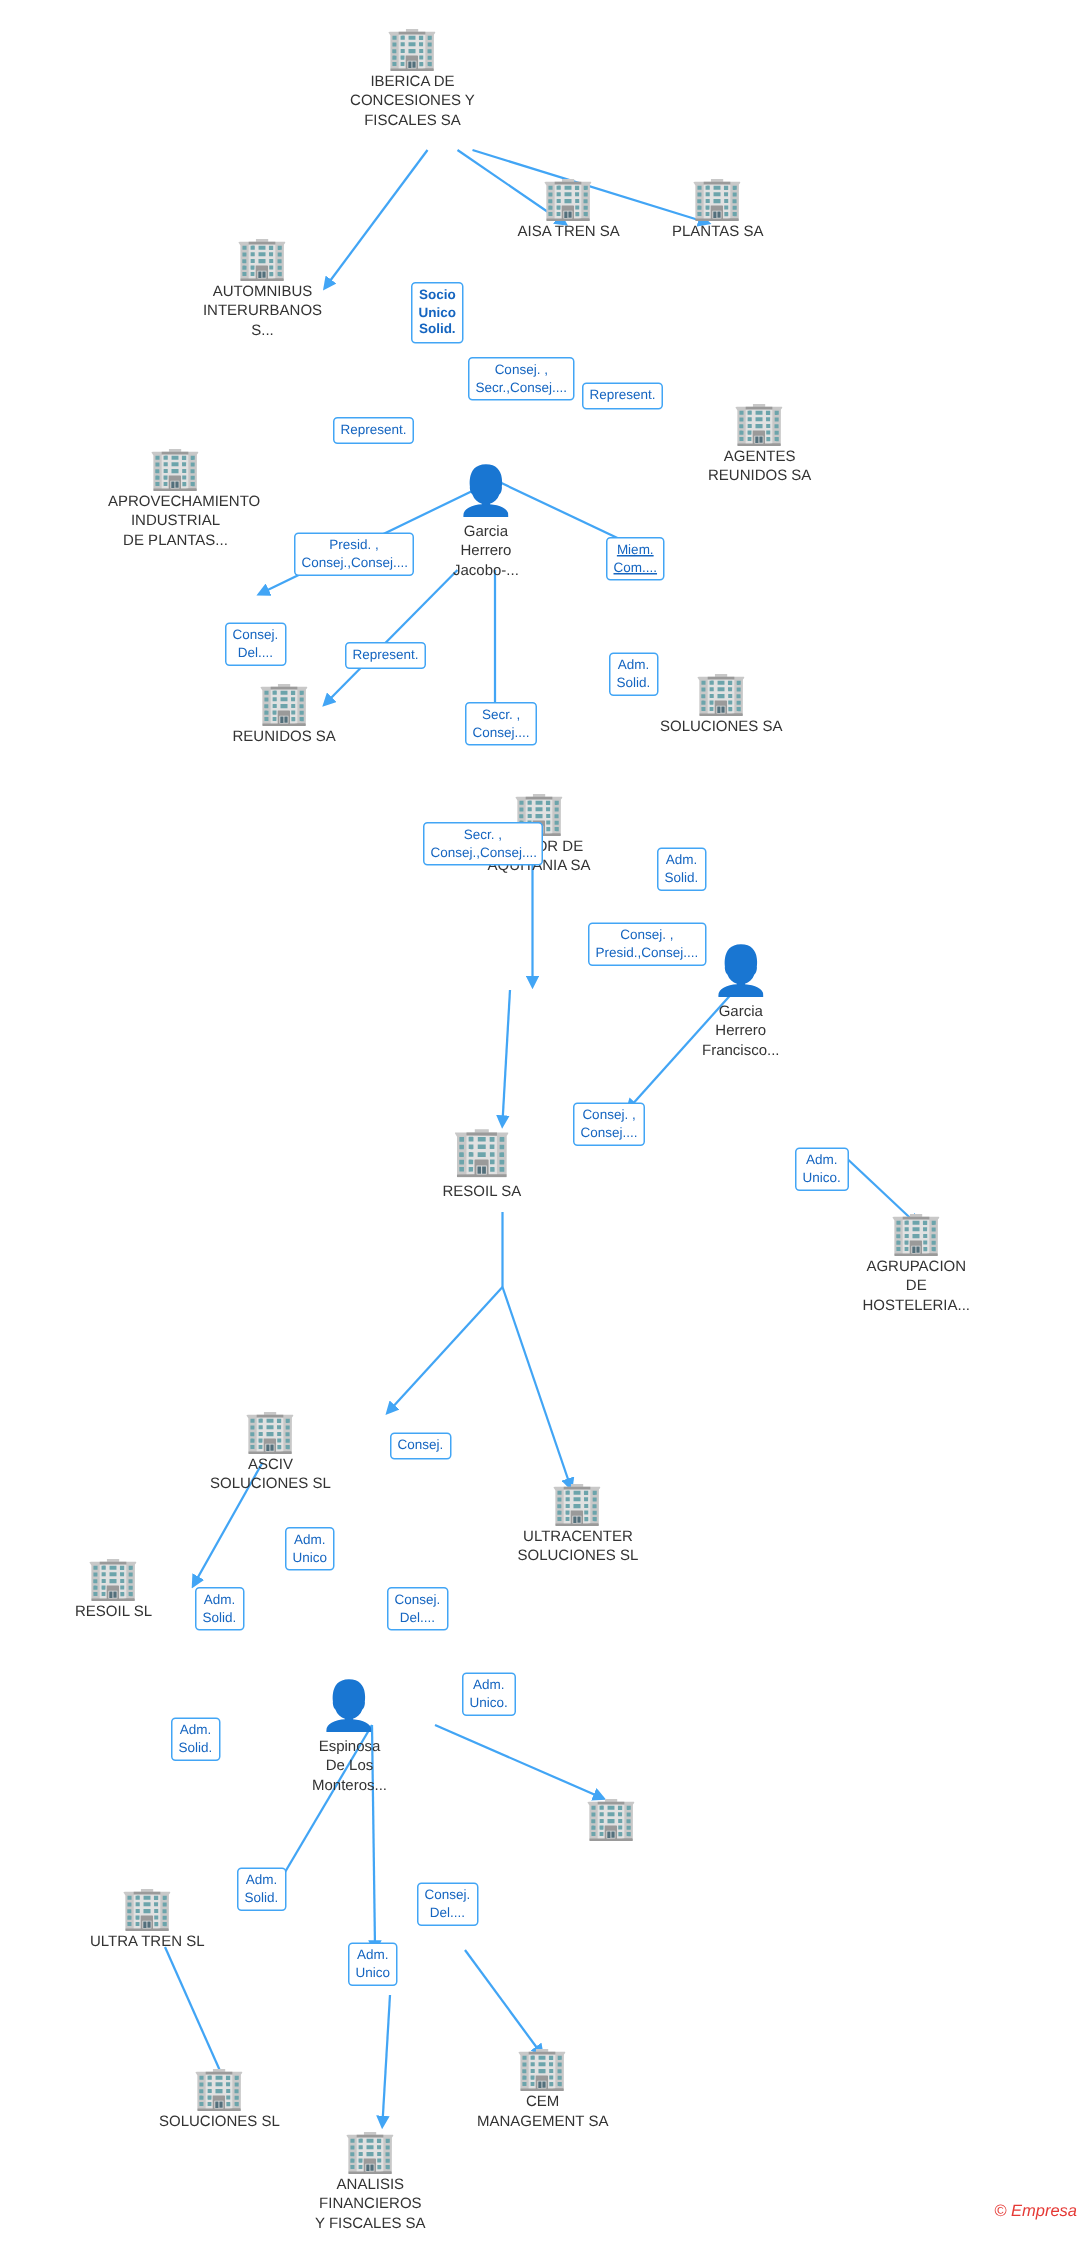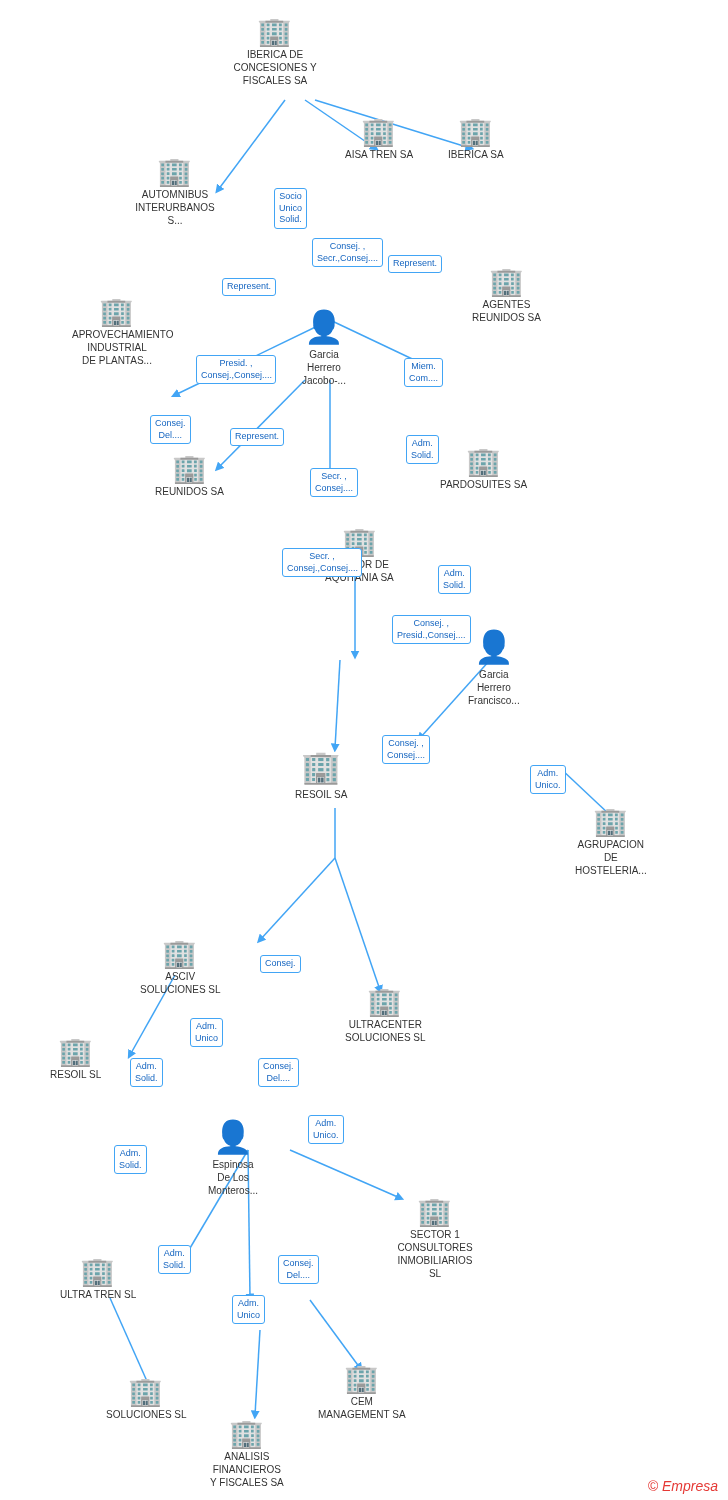--- a/index.html
+++ b/index.html
@@ -53,23 +53,23 @@
       font-size: 9px;
       padding: 2px 4px;
       text-align: center;
       position: absolute;
       white-space: nowrap;
       line-height: 1.3;
       max-width: 80px;
     }
     .watermark {
       position: absolute;
-      bottom: 6px;
+      bottom: 20px;
       right: 10px;
-      font-size: 14px;
+      font-size: 11px;
       color: #e53935;
       font-style: italic;
     }
   </style>
 </head>
 <body>
 
 <div class="diagram-container">
   <svg class="connections">
 
@@ -126,21 +126,21 @@
     <span class="node-label">AUTOMNIBUS<br>INTERURBANOS S...</span>
   </div>
 
   <div class="node" style="left:345px;top:118px;">
     <span class="building-icon">🏢</span>
     <span class="node-label">AISA TREN SA</span>
   </div>
 
   <div class="node" style="left:448px;top:118px;">
     <span class="building-icon">🏢</span>
-    <span class="node-label">IBERICA SA</span>
+    <span class="node-label">PLANTAS SA</span>
   </div>
 
   <div class="node" style="left:72px;top:298px;">
     <span class="building-icon">🏢</span>
     <span class="node-label">APROVECHAMIENTO<br>INDUSTRIAL<br>DE PLANTAS...</span>
   </div>
 
   <div class="node" style="left:472px;top:268px;">
     <span class="building-icon">🏢</span>
     <span class="node-label">AGENTES<br>REUNIDOS SA</span>
@@ -151,21 +151,21 @@
     <span class="node-label">Garcia<br>Herrero<br>Jacobo-...</span>
   </div>
 
   <div class="node" style="left:155px;top:455px;">
     <span class="building-icon">🏢</span>
     <span class="node-label">REUNIDOS SA</span>
   </div>
 
   <div class="node" style="left:440px;top:448px;">
     <span class="building-icon">🏢</span>
-    <span class="node-label">PARDOSUITES SA</span>
+    <span class="node-label">SOLUCIONES SA</span>
   </div>
 
   <div class="node" style="left:325px;top:528px;">
     <span class="building-icon">🏢</span>
     <span class="node-label">LEONOR DE<br>AQUITANIA SA</span>
   </div>
 
   <div class="node" style="left:468px;top:628px;">
     <span style="font-size:32px;color:#607d8b;">👤</span>
     <span class="node-label">Garcia<br>Herrero<br>Francisco...</span>
@@ -196,21 +196,20 @@
     <span class="node-label">ULTRACENTER<br>SOLUCIONES SL</span>
   </div>
 
   <div class="node" style="left:208px;top:1118px;">
     <span style="font-size:32px;color:#607d8b;">👤</span>
     <span class="node-label">Espinosa<br>De Los<br>Monteros...</span>
   </div>
 
   <div class="node" style="left:390px;top:1198px;">
     <span class="building-icon">🏢</span>
-    <span class="node-label">SECTOR 1<br>CONSULTORES<br>INMOBILIARIOS SL</span>
   </div>
 
   <div class="node" style="left:60px;top:1258px;">
     <span class="building-icon">🏢</span>
     <span class="node-label">ULTRA TREN SL</span>
   </div>
 
   <div class="node" style="left:106px;top:1378px;">
     <span class="building-icon">🏢</span>
     <span class="node-label">SOLUCIONES SL</span>
@@ -219,26 +218,26 @@
   <div class="node" style="left:318px;top:1365px;">
     <span class="building-icon">🏢</span>
     <span class="node-label">CEM<br>MANAGEMENT SA</span>
   </div>
 
   <div class="node" style="left:210px;top:1420px;">
     <span class="building-icon">🏢</span>
     <span class="node-label">ANALISIS<br>FINANCIEROS<br>Y FISCALES SA</span>
   </div>
 
-  <div class="role-badge" style="left:274px;top:188px;">Socio<br>Unico<br>Solid.</div>
+  <div class="role-badge" style="left:274px;top:188px;font-weight:bold;">Socio<br>Unico<br>Solid.</div>
   <div class="role-badge" style="left:312px;top:238px;">Consej. ,<br>Secr.,Consej....</div>
   <div class="role-badge" style="left:388px;top:255px;">Represent.</div>
   <div class="role-badge" style="left:222px;top:278px;">Represent.</div>
   <div class="role-badge" style="left:196px;top:355px;">Presid. ,<br>Consej.,Consej....</div>
-  <div class="role-badge" style="left:404px;top:358px;">Miem.<br>Com....</div>
+  <div class="role-badge" style="left:404px;top:358px;text-decoration:underline;">Miem.<br>Com....</div>
   <div class="role-badge" style="left:150px;top:415px;">Consej.<br>Del....</div>
   <div class="role-badge" style="left:230px;top:428px;">Represent.</div>
   <div class="role-badge" style="left:406px;top:435px;">Adm.<br>Solid.</div>
   <div class="role-badge" style="left:310px;top:468px;">Secr. ,<br>Consej....</div>
   <div class="role-badge" style="left:282px;top:548px;">Secr. ,<br>Consej.,Consej....</div>
   <div class="role-badge" style="left:438px;top:565px;">Adm.<br>Solid.</div>
   <div class="role-badge" style="left:392px;top:615px;">Consej. ,<br>Presid.,Consej....</div>
   <div class="role-badge" style="left:382px;top:735px;">Consej. ,<br>Consej....</div>
   <div class="role-badge" style="left:530px;top:765px;">Adm.<br>Unico.</div>
   <div class="role-badge" style="left:260px;top:955px;">Consej.</div>

